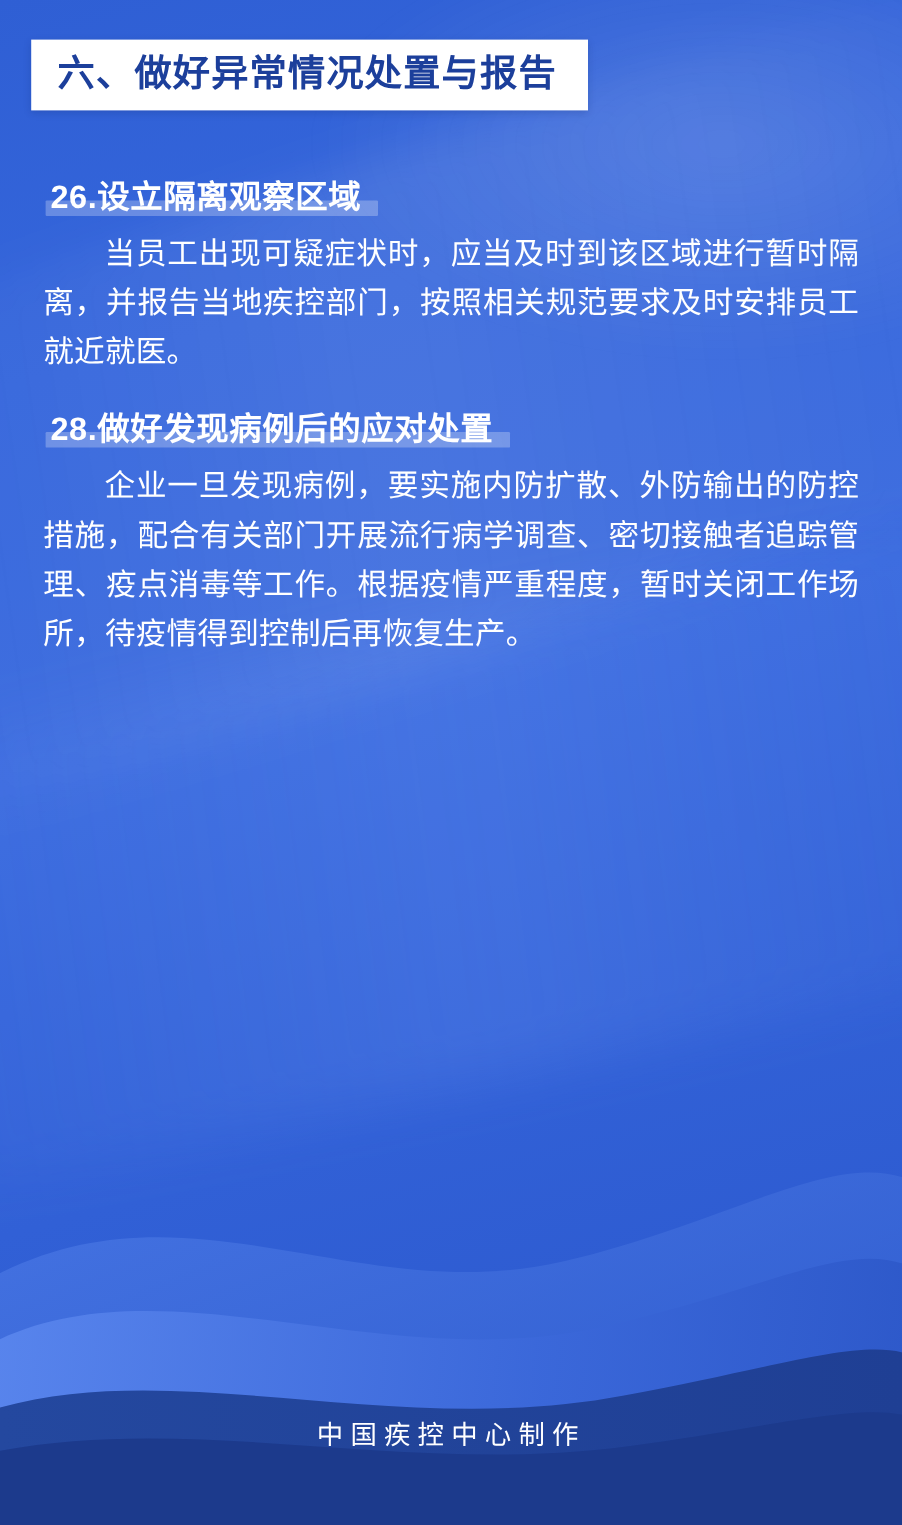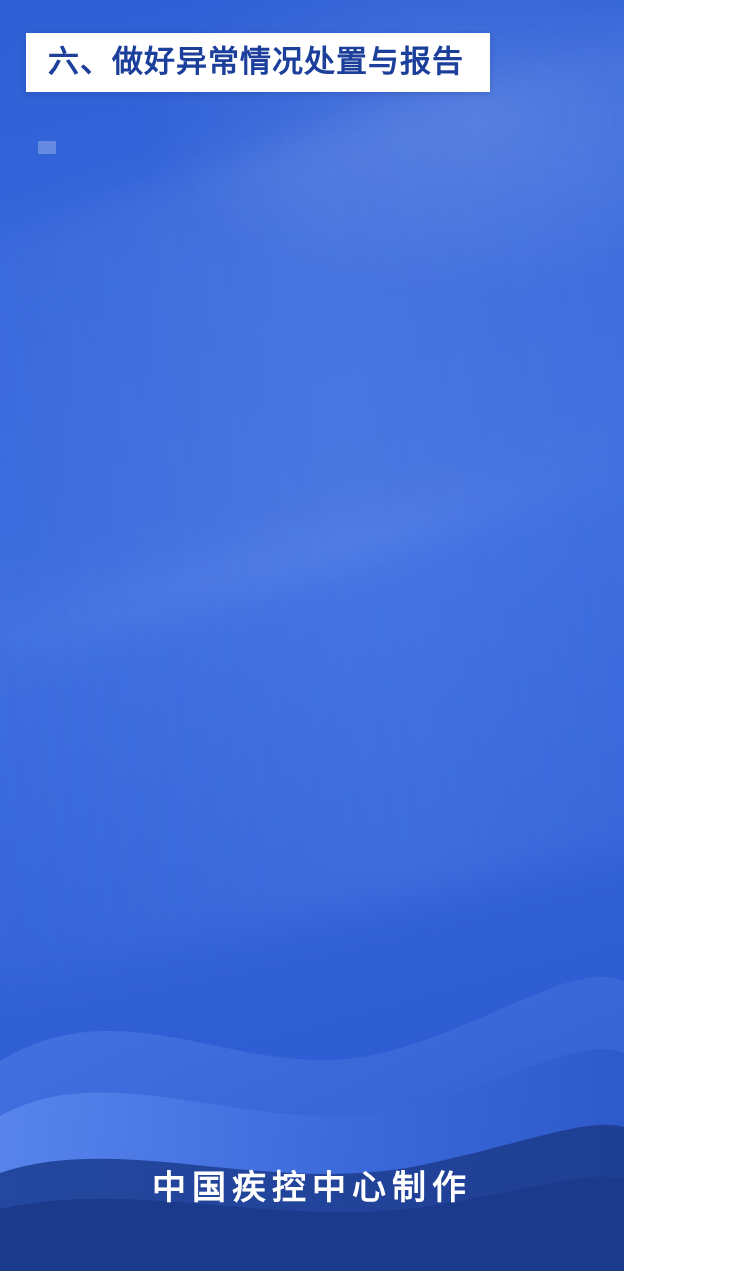--- a/index.html
+++ b/index.html
@@ -2,21 +2,21 @@
 <html lang="zh-CN"><head>
 <meta charset="utf-8">
 <style>
   html, body {
     margin: 0;
     padding: 0;
     background: #ffffff;
   }
   .poster {
     position: relative;
-    width: 624px;
+    width: 752px;
     height: 1271px;
     overflow: hidden;
     background: linear-gradient(165deg, #2f5fd4 0%, #3566dc 22%, #3a6ade 45%, #3160d6 70%, #2a56cb 100%);
     font-family: "Liberation Sans", "DejaVu Sans", sans-serif;
     color: #ffffff;
   }
   
   .bg-streak {
     position: absolute;
     pointer-events: none;
@@ -112,24 +112,24 @@
   }
 
   .footer {
     position: absolute;
     left: 0; right: 0;
     bottom: 62px;
     text-align: center;
   }
   .footer-text {
     display: inline-block;
-    font-size: 34px;
+    font-size: 22px;
     letter-spacing: 6px;
     color: #ffffff;
-    font-weight: 700;
+    font-weight: 400;
   }
 </style>
 </head>
 <body>
 
 <div class="poster">
 
   <div class="bg-streak streak-c"></div>
   <div class="bg-streak streak-a"></div>
   <div class="bg-streak streak-b"></div>
@@ -157,28 +157,37 @@
       <path d="M0,268 C170,236 350,292 540,262 C650,246 712,230 752,238 L752,330 L0,330 Z" fill="#1c3a8c"></path>
     </svg>
   </div>
 
   <div class="header">
     <div class="header-title">六、做好异常情况处置与报告</div>
   </div>
 
   <div class="content">
 
+    <div class="section">
+      <div class="sec-head">
+        <span class="hl"></span>
+        <span class="txt">26.设立隔离观察区域</span>
+      </div>
+      <p class="para">当员工出现可疑症状时，应当及时到该区域进行暂时隔离，并报告当地疾控部门，按照相关规范要求及时安排员工就近就医。</p>
+    </div>
 
     <div class="section">
     </div>
 
     <div class="section">
       <div class="sec-head">
         <span class="hl"></span>
+        <span class="txt">28.做好发现病例后的应对处置</span>
       </div>
+      <p class="para">企业一旦发现病例，要实施内防扩散、外防输出的防控措施，配合有关部门开展流行病学调查、密切接触者追踪管理、疫点消毒等工作。根据疫情严重程度，暂时关闭工作场所，待疫情得到控制后再恢复生产。</p>
     </div>
 
   </div>
 
   <div class="footer">
     <span class="footer-text">中国疾控中心制作</span>
   </div>
 
 </div>
 

